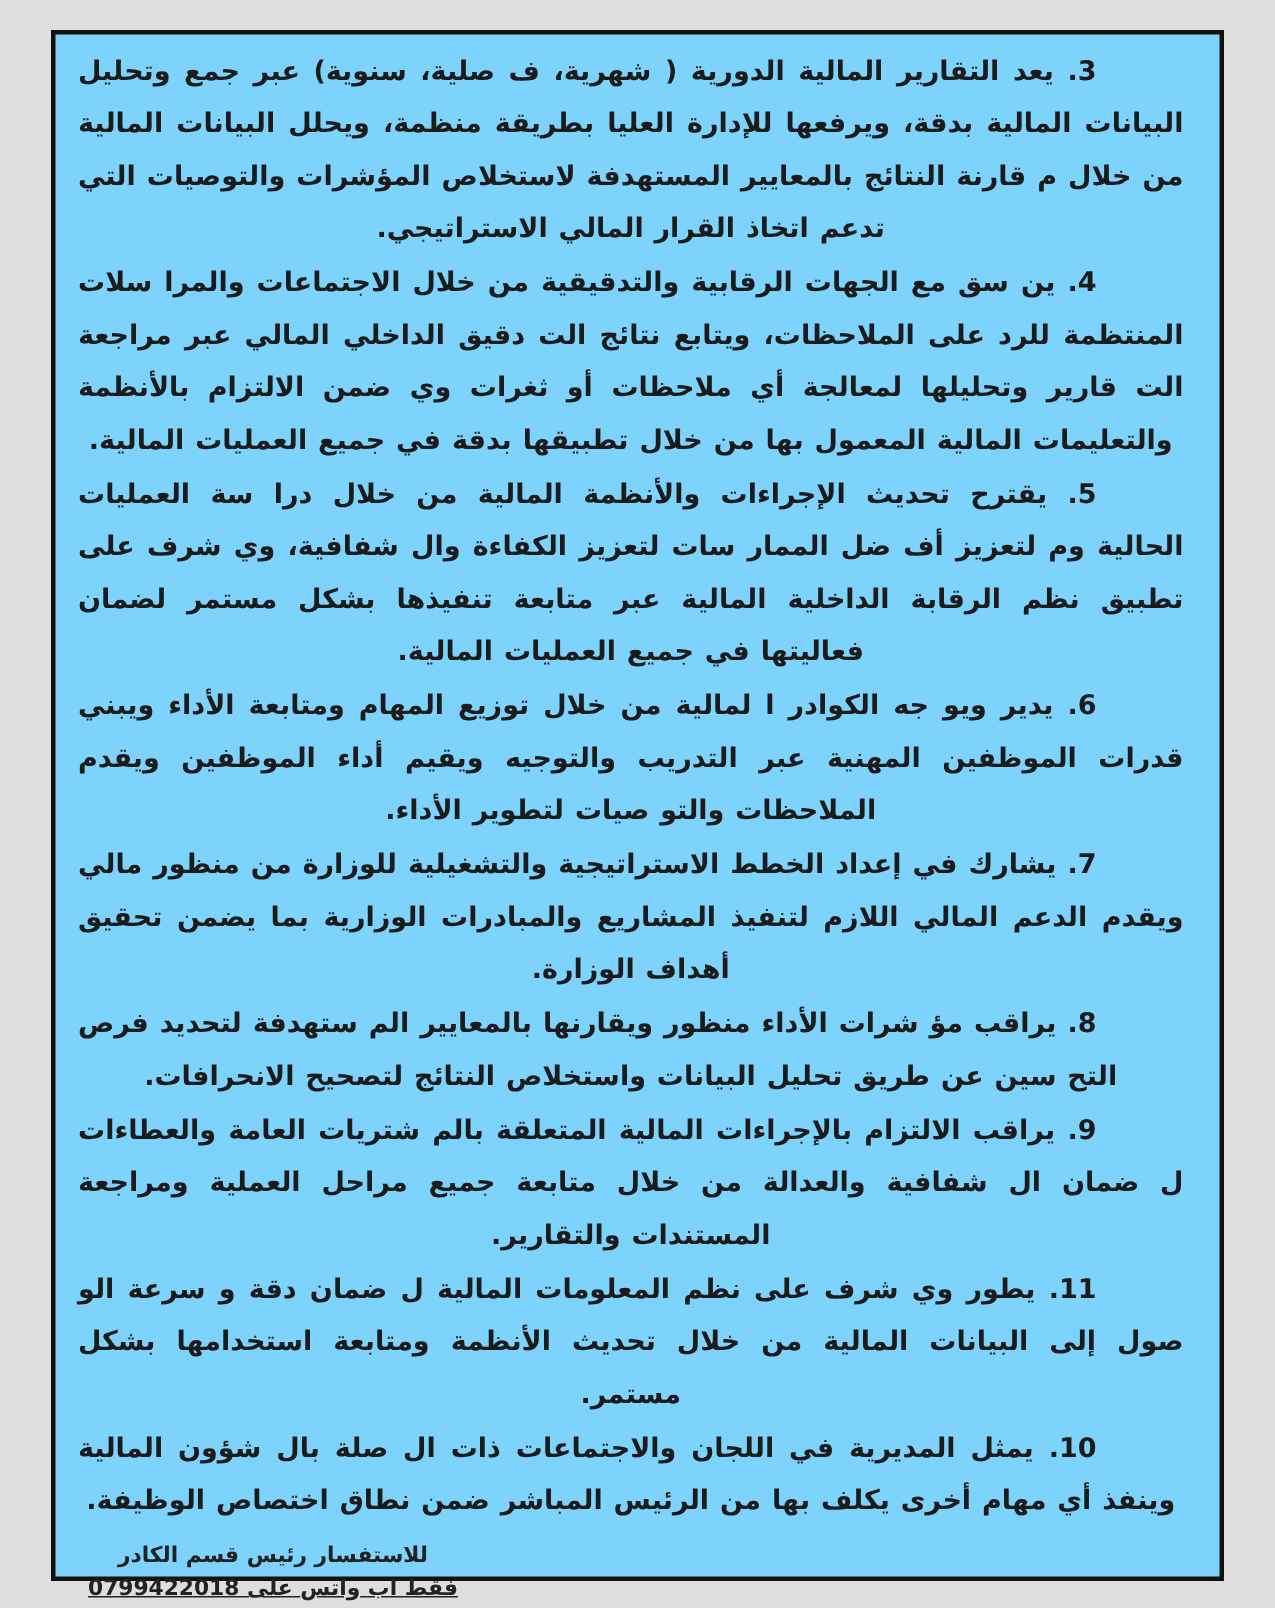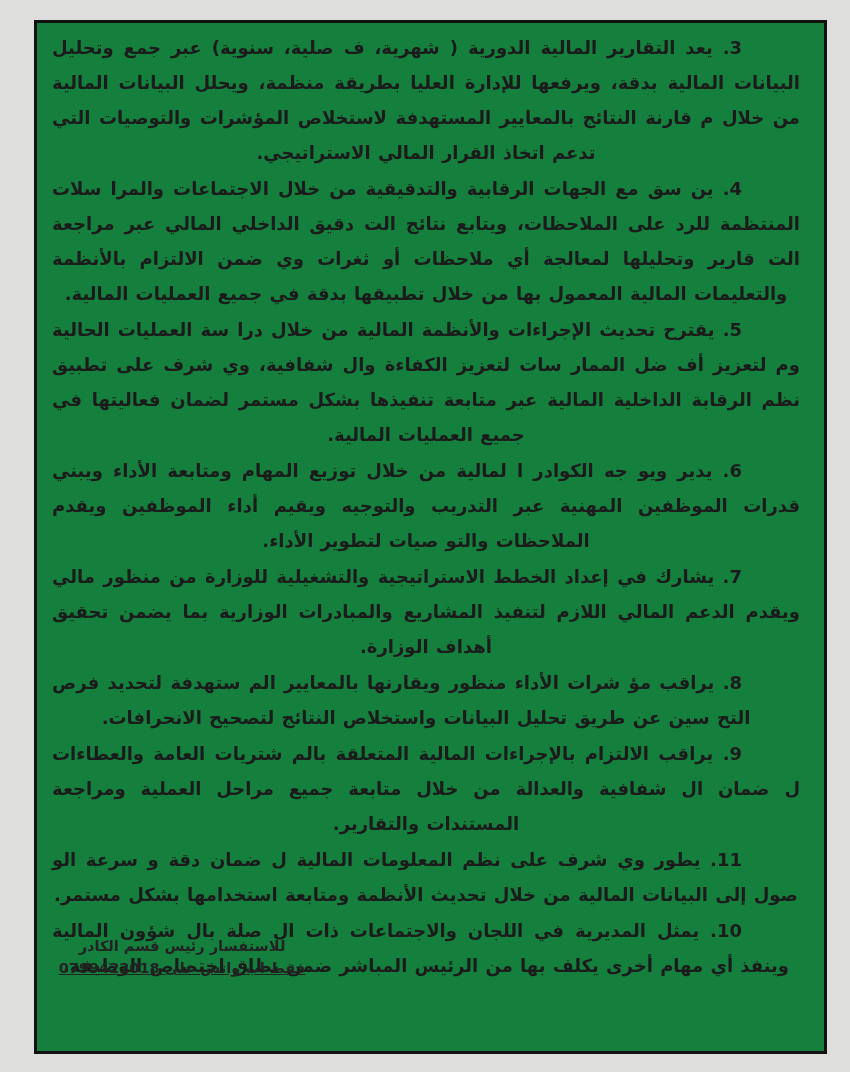--- a/index.html
+++ b/index.html
@@ -7,24 +7,23 @@
     width:850px;height:1072px;
     background:#dededc;
     font-family:"DejaVu Sans",sans-serif;
     position:relative;
     overflow:hidden;
   }
   .page{
     position:absolute;
     left:34px;top:20px;
     width:776px;height:1028px;
-    background:#15803d;
+    background:#7dd3fc;
     border:3px solid #111;
     box-sizing:content-box;
-    padding-left:11px;
   }
   .content{
     position:absolute;
     top:7px;right:24px;left:15px;
     direction:rtl;
   }
   .item{
     direction:rtl;
     text-align:justify;
     text-align-last:center;
@@ -32,21 +31,21 @@
     font-size:18px;
     font-weight:bold;
     color:#1b1b1b;
     line-height:35px;
     margin:0 0 1px 0;
     word-spacing:1px;
   }
   .item .num{white-space:nowrap;}
   .footer{
     position:absolute;
-    top:912px;left:20px;
+    top:1003px;left:20px;
     width:250px;
     text-align:center;
     font-size:14.5px;
     font-weight:bold;
     color:#222;
     line-height:22px;
     direction:rtl;
   }
   .footer .ltr-line{direction:ltr;text-decoration:underline;}
 </style>

